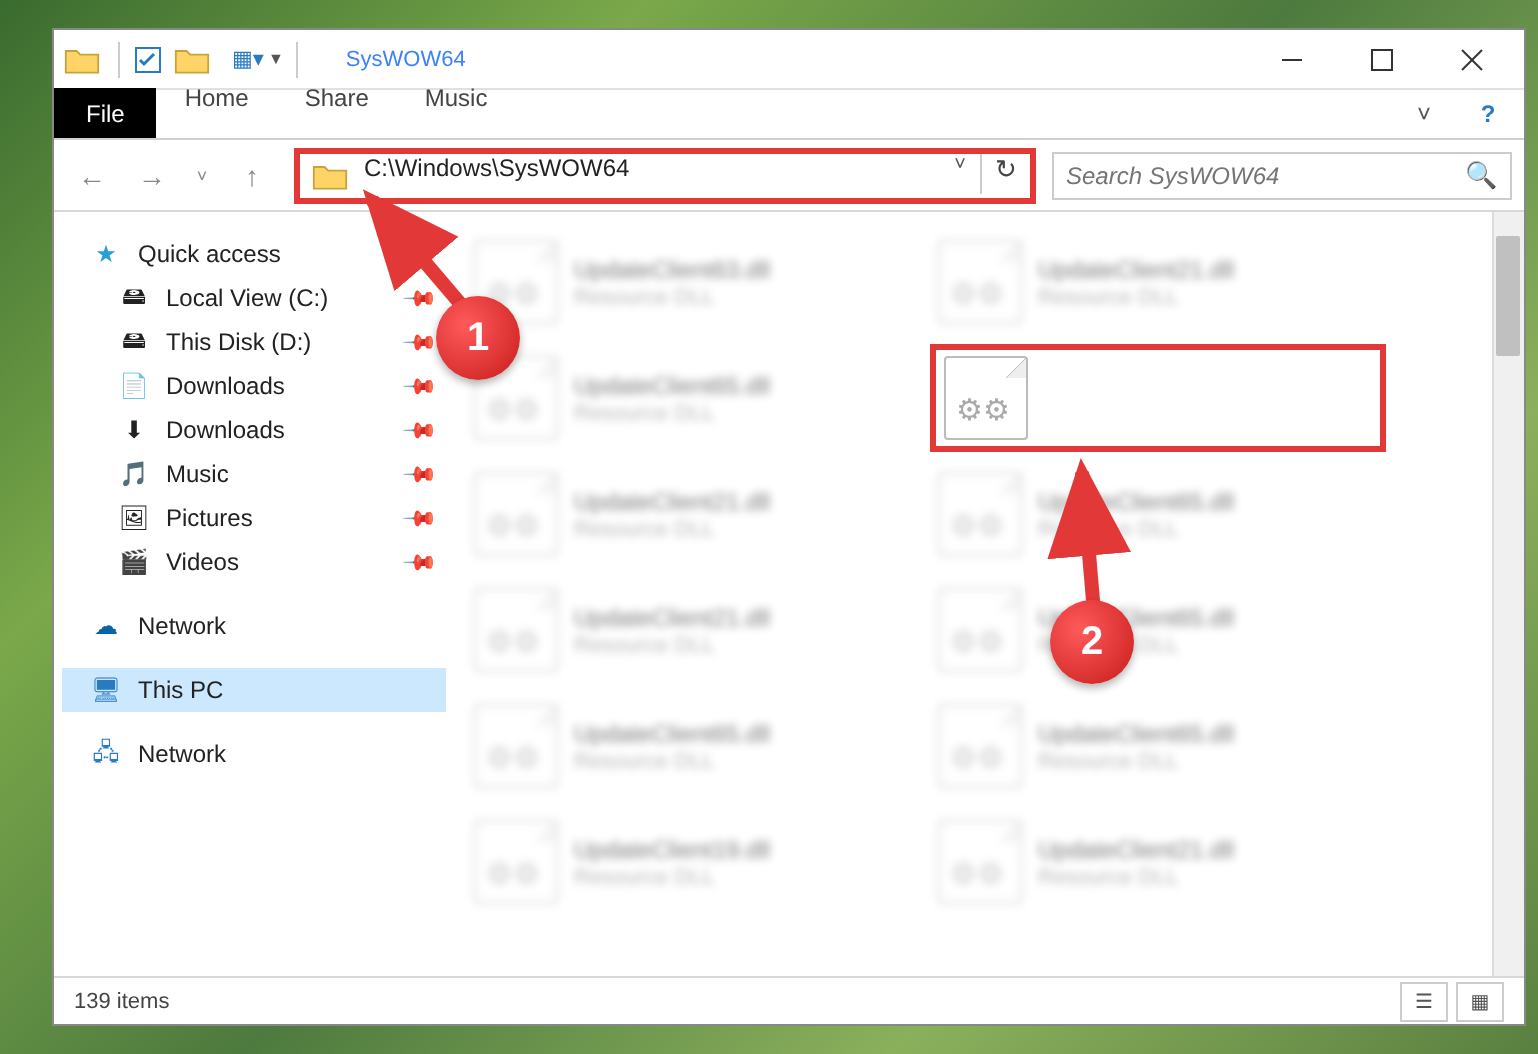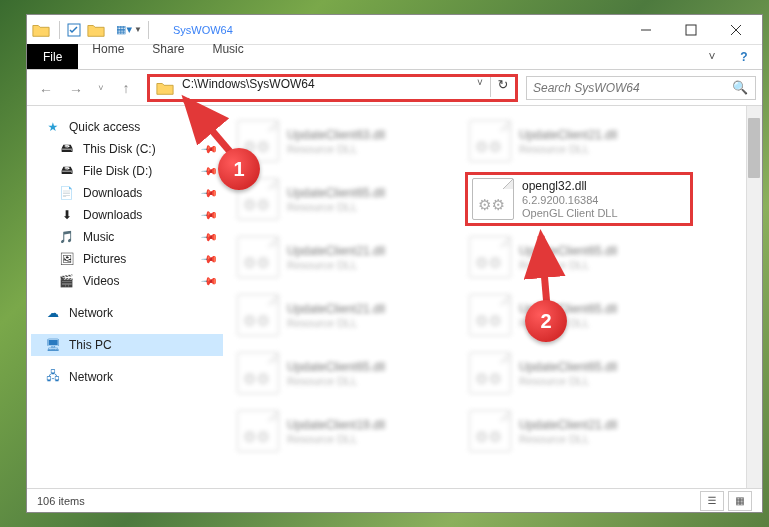--- a/index.html
+++ b/index.html
@@ -141,26 +141,26 @@
 
   <div class="body-area">
     <div class="sidebar">
       <div class="sb-item top">
         <span class="sb-icon" style="color:#2a9fd6">★</span>
         <span>Quick access</span>
       </div>
       <div id="sb-items">
           <div class="sb-item">
             <span class="sb-icon">🖴</span>
-            <span>This Disk (C:)</span>
+            <span>Local View (C:)</span>
             <span class="pin">📌</span>
           </div>
           <div class="sb-item">
             <span class="sb-icon">🖴</span>
-            <span>File Disk (D:)</span>
+            <span>This Disk (D:)</span>
             <span class="pin">📌</span>
           </div>
           <div class="sb-item">
             <span class="sb-icon">📄</span>
             <span>Downloads</span>
             <span class="pin">📌</span>
           </div>
           <div class="sb-item">
             <span class="sb-icon">⬇</span>
             <span>Downloads</span>
@@ -232,25 +232,20 @@
       <div class="file-name">UpdateClient65.dll</div>
       <div class="file-sub">Resource DLL</div>
 
     </div>
           </div>
           <div class="file-item highlight">
     <div class="file-icon">
       <div class="file-page"></div>
               <div class="file-gears">⚙⚙</div>
     </div>
-    <div class="file-meta">
-      <div class="file-name">opengl32.dll</div>
-      <div class="file-sub">6.2.9200.16384</div>
-      <div class="file-sub">OpenGL Client DLL</div>
-    </div>
           </div>
           <div class="file-item blur">
     <div class="file-icon">
       <div class="file-page"></div>
               <div class="file-gears">⚙⚙</div>
     </div>
     <div class="file-meta">
       <div class="file-name">UpdateClient21.dll</div>
       <div class="file-sub">Resource DLL</div>
 
@@ -334,21 +329,21 @@
     </div>
           </div>
         </div>
       <div class="scrollbar">
         <div class="scroll-thumb"></div>
       </div>
     </div>
   </div>
 
   <div class="statusbar">
-    <span>106 items</span>
+    <span>139 items</span>
     <div class="status-right">
       <div class="view-btn">☰</div>
       <div class="view-btn">▦</div>
     </div>
   </div>
 
 </div>
 
 <div class="callout" style="top:148px; left:218px">1</div>
 <svg class="arrow-svg" style="top:90px; left:172px" width="80" height="70">

